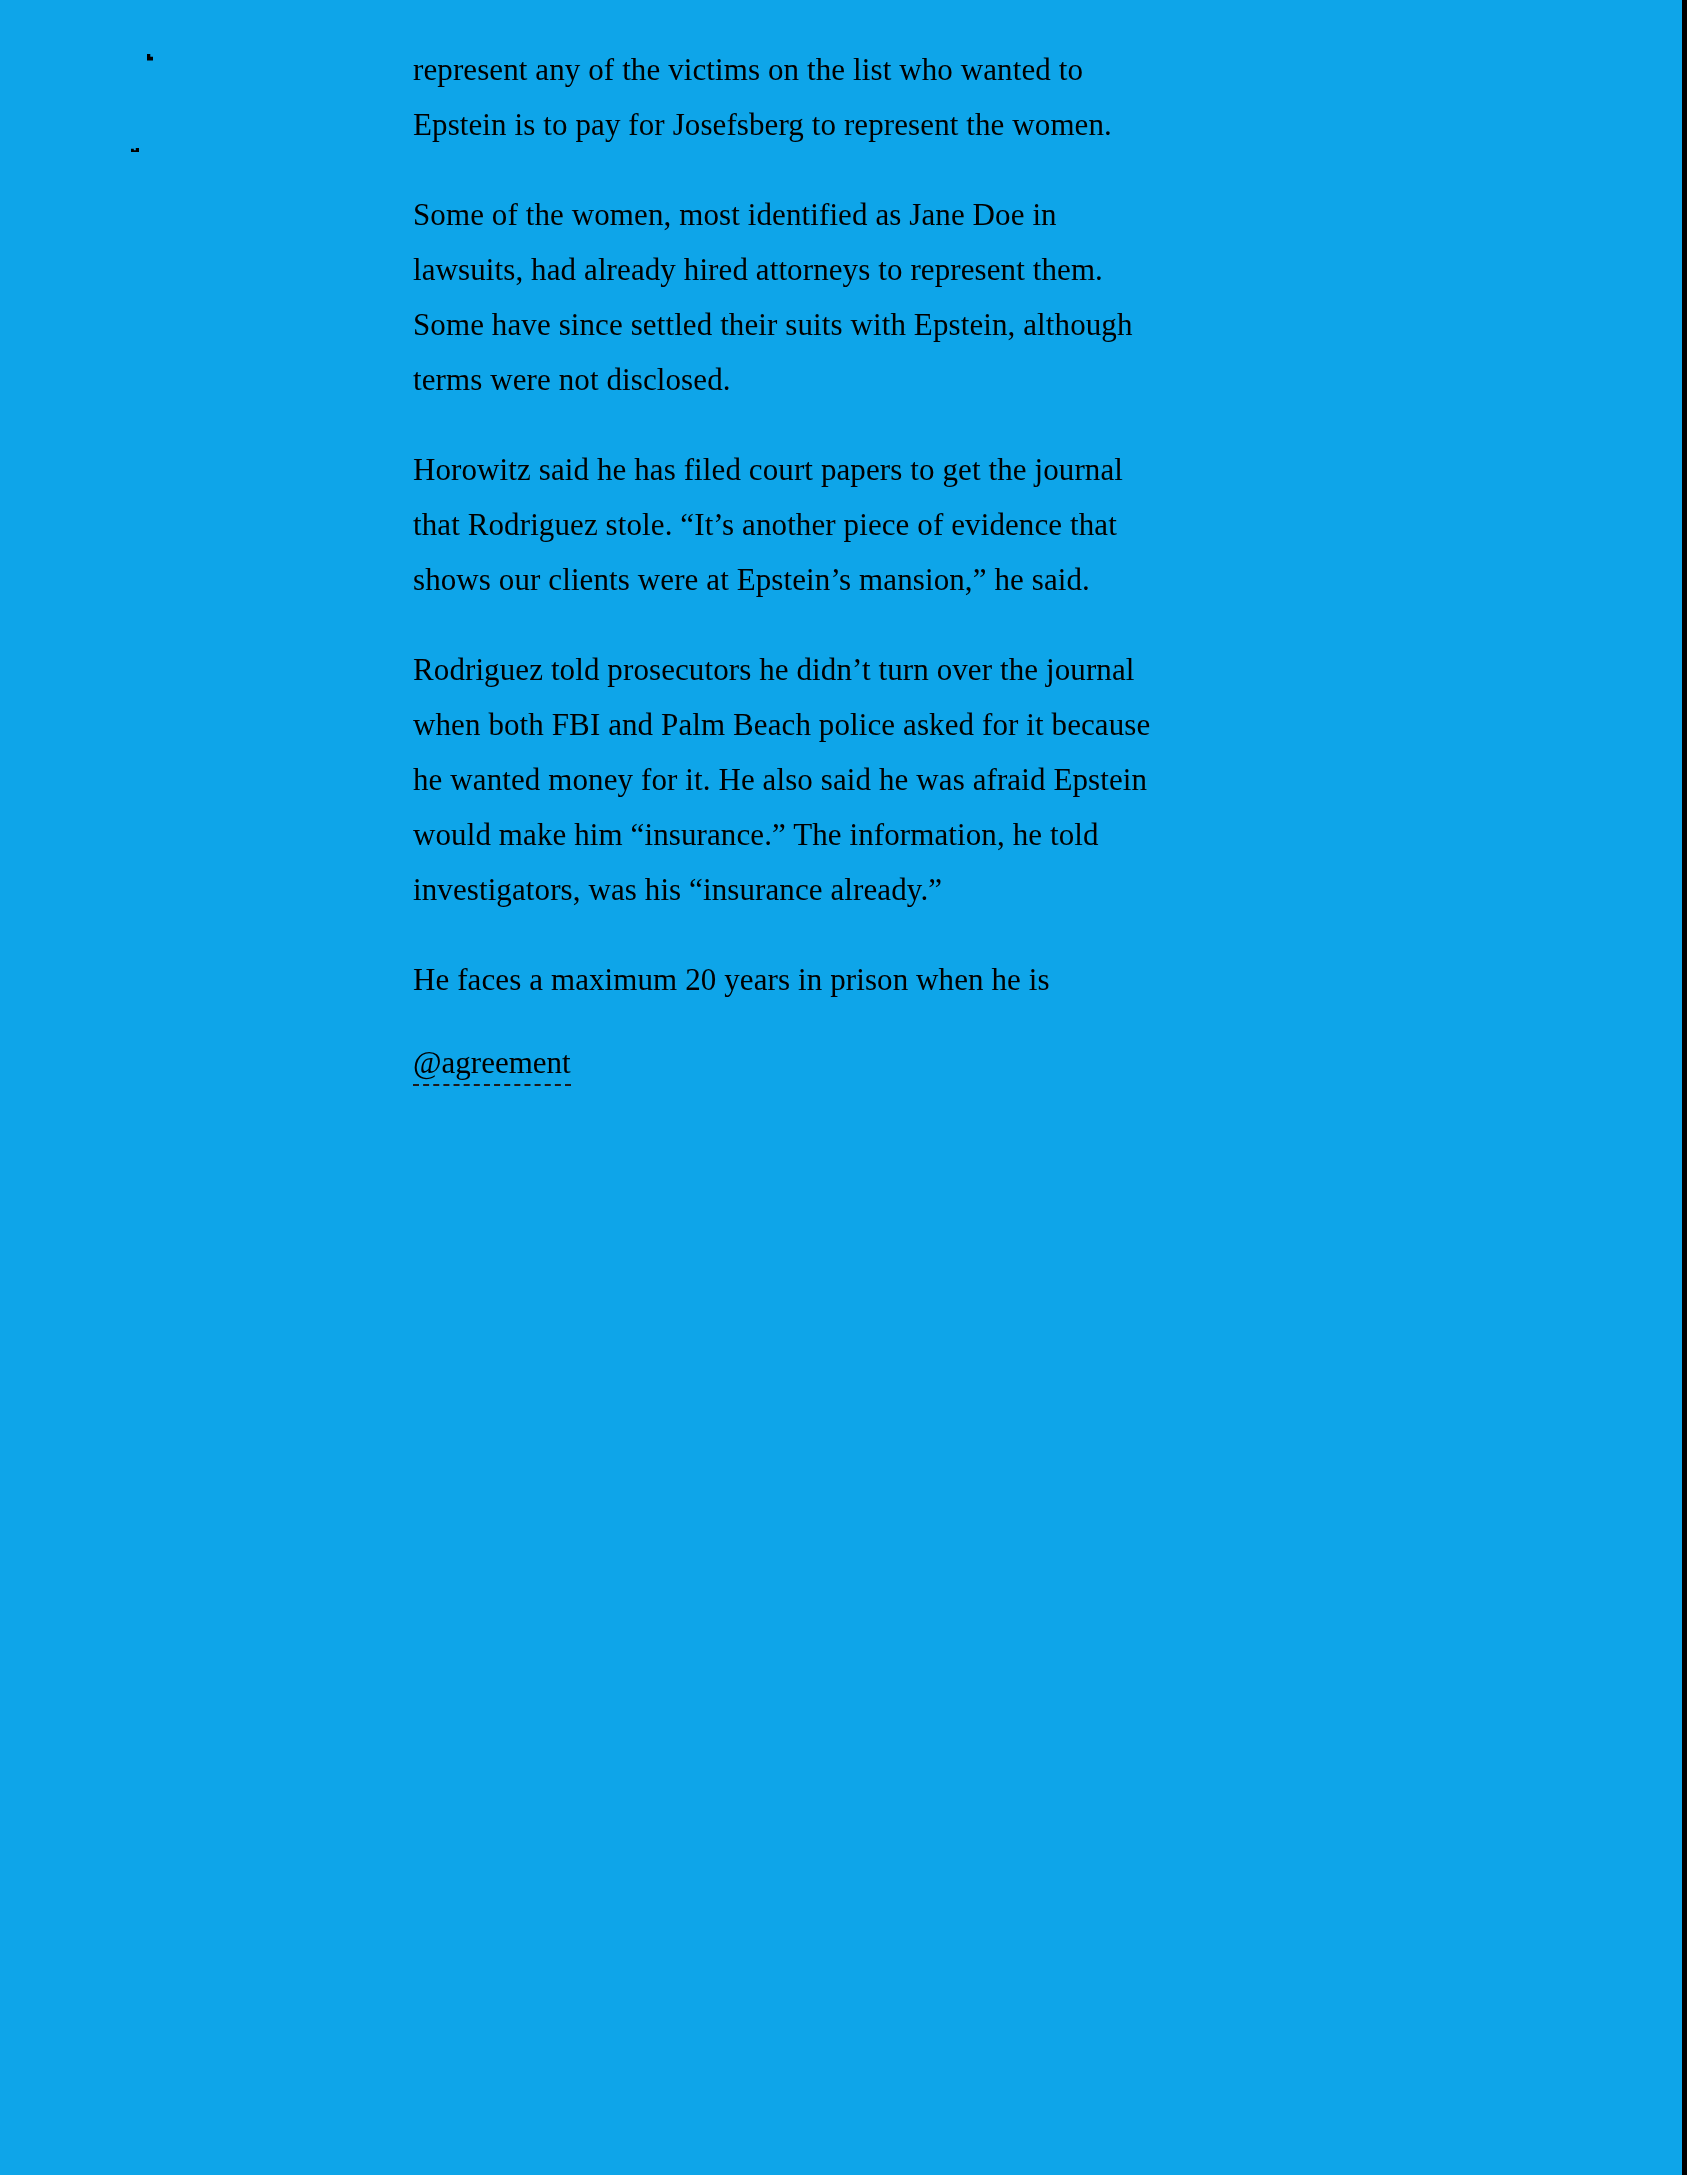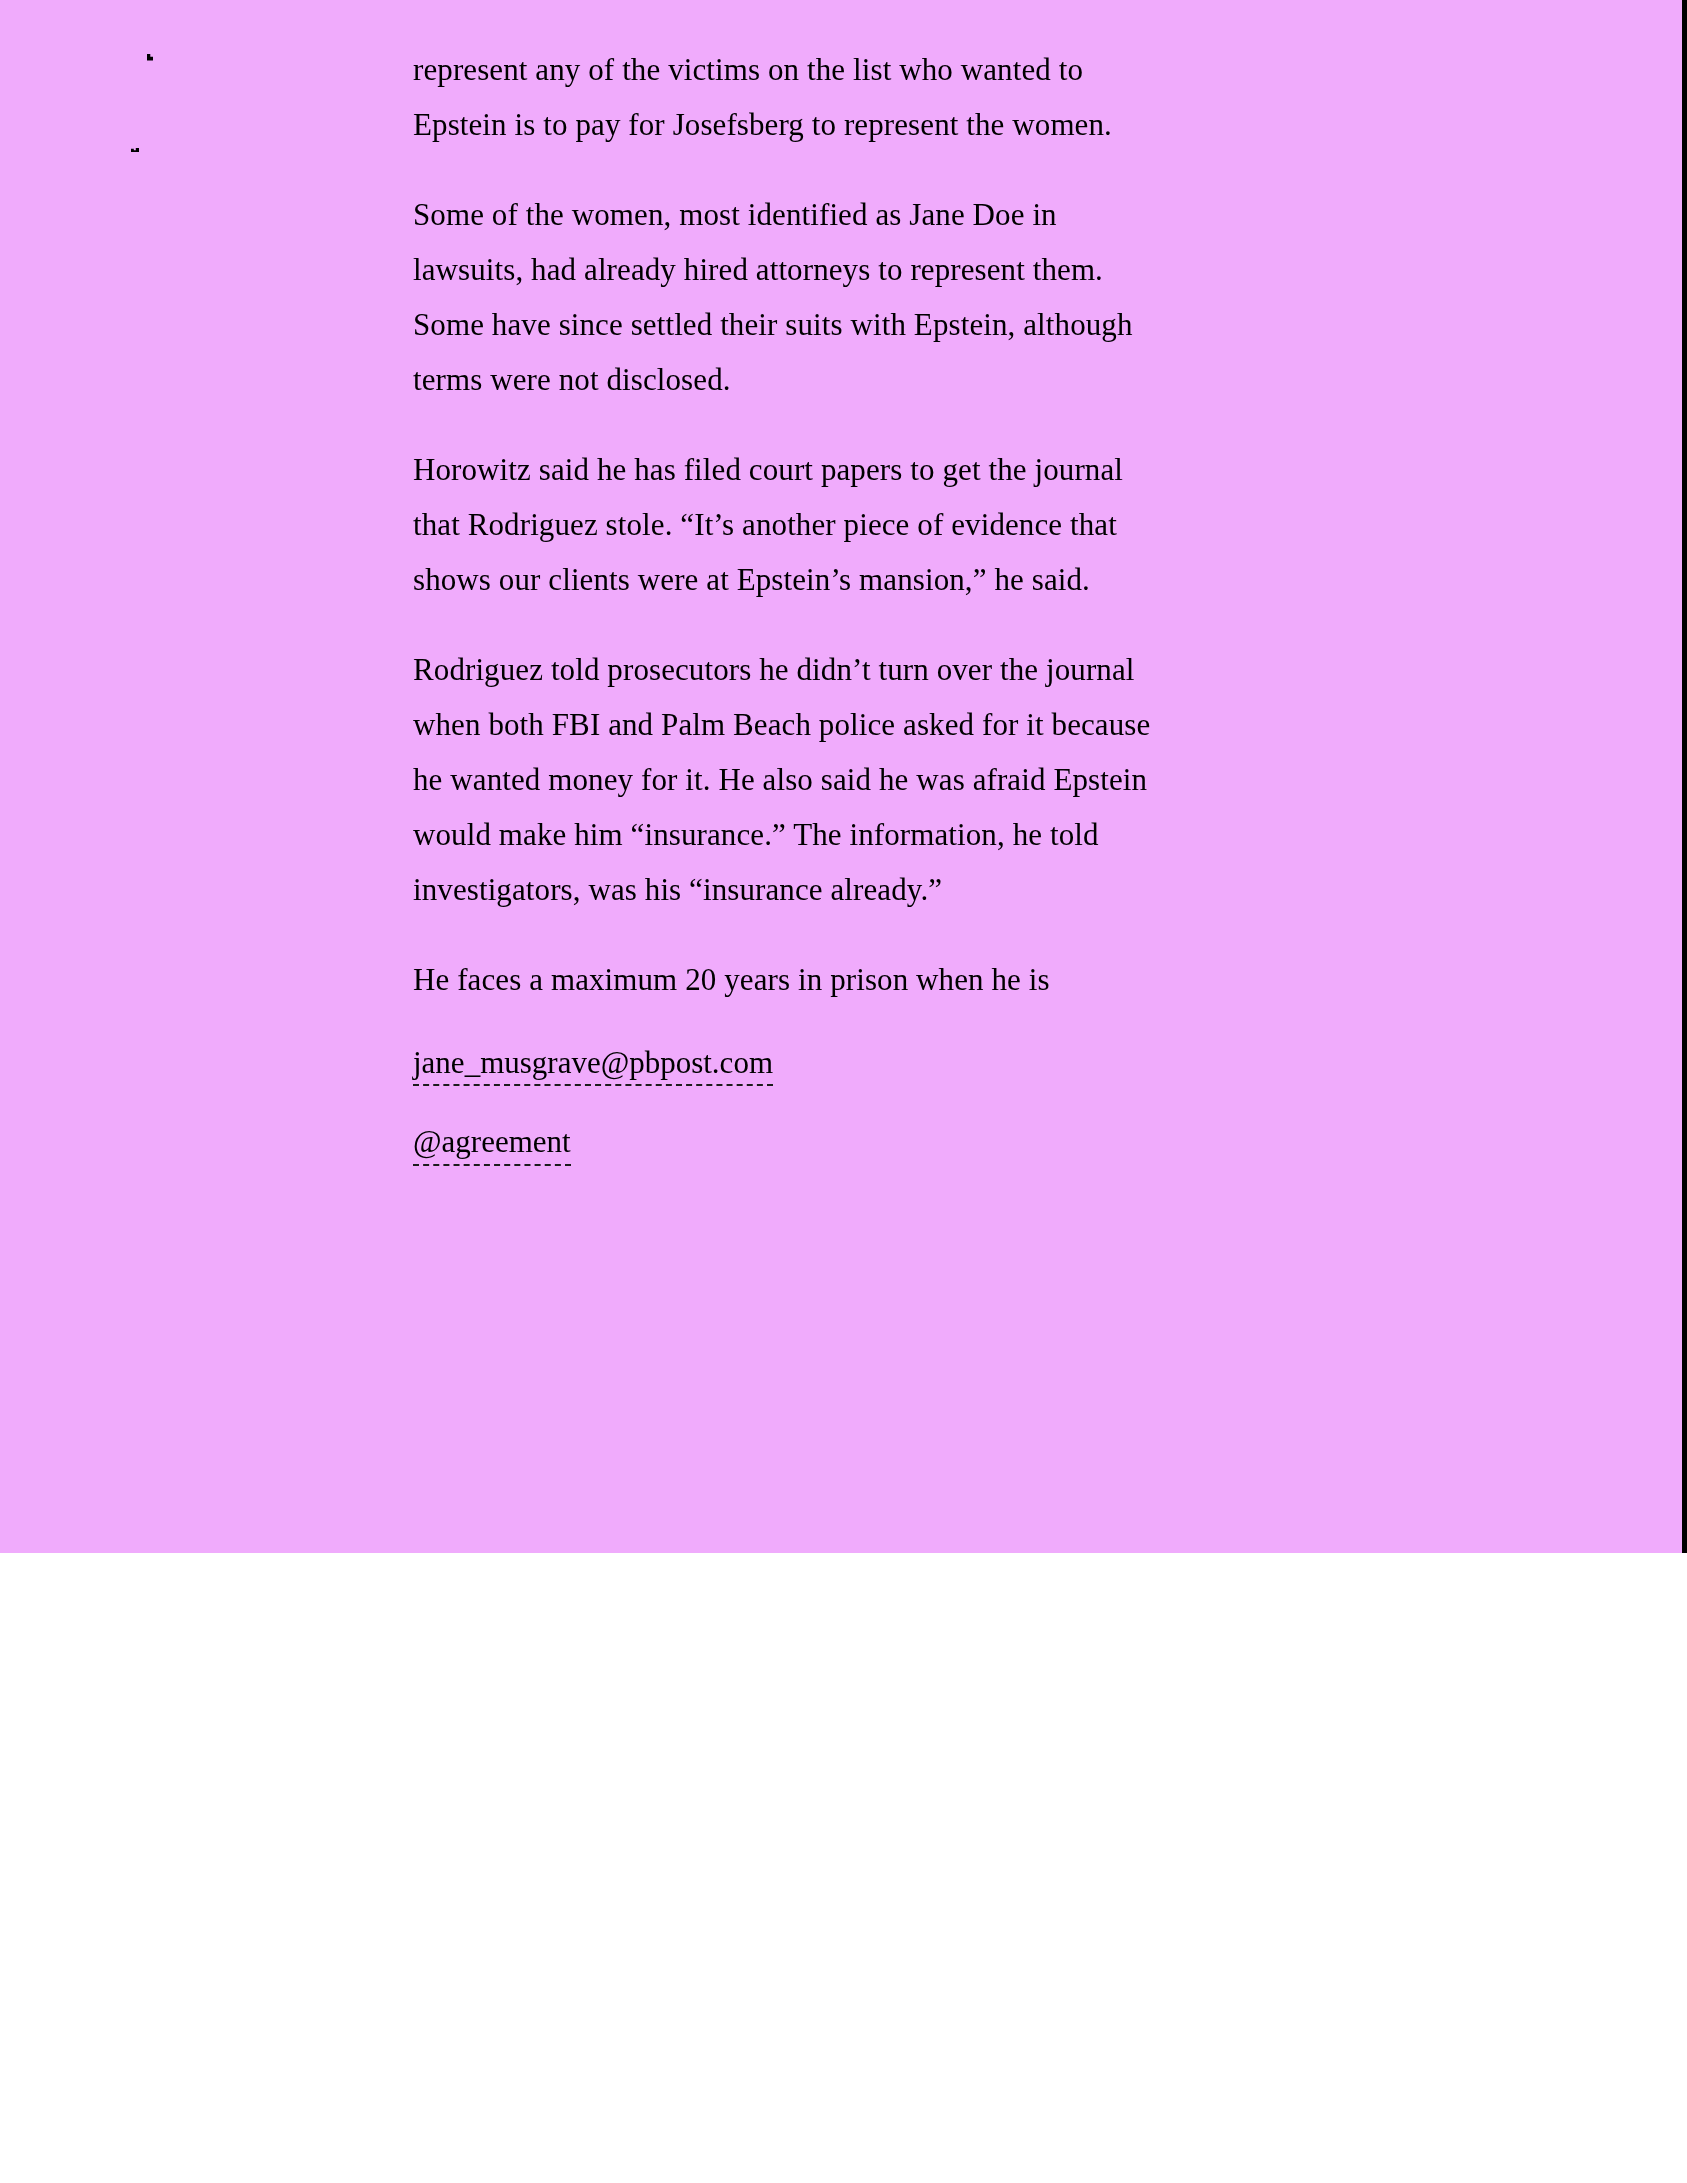--- a/index.html
+++ b/index.html
@@ -3,22 +3,22 @@
 <meta charset="utf-8">
 <style>
   html, body {
     margin: 0;
     padding: 0;
     background: #ffffff;
   }
   .page {
     position: relative;
     width: 1687px;
-    height: 1553px;
-    background: #f0abfc;
+    height: 2175px;
+    background: #0ea5e9;
     overflow: hidden;
     font-family: "Liberation Serif", "DejaVu Serif", serif;
     color: #000000;
   }
   
   .edge-bar {
     position: absolute;
     top: 0;
     right: 0;
     width: 4.6px;
@@ -110,23 +110,20 @@
       <span class="line">when both FBI and Palm Beach police asked for it because</span>
       <span class="line">he wanted money for it. He also said he was afraid Epstein</span>
       <span class="line">would make him “insurance.” The information, he told</span>
       <span class="line">investigators, was his “insurance already.”</span>
     </p>
 
     <p>
       <span class="line">He faces a maximum 20 years in prison when he is</span>
     </p>
 
-    <p class="link-block">
-      <a>jane_musgrave@pbpost.com</a>
-    </p>
 
     <p class="link-block">
       <a>@agreement</a>
     </p>
 
   </article>
 </div>
 
 
 </body></html>

